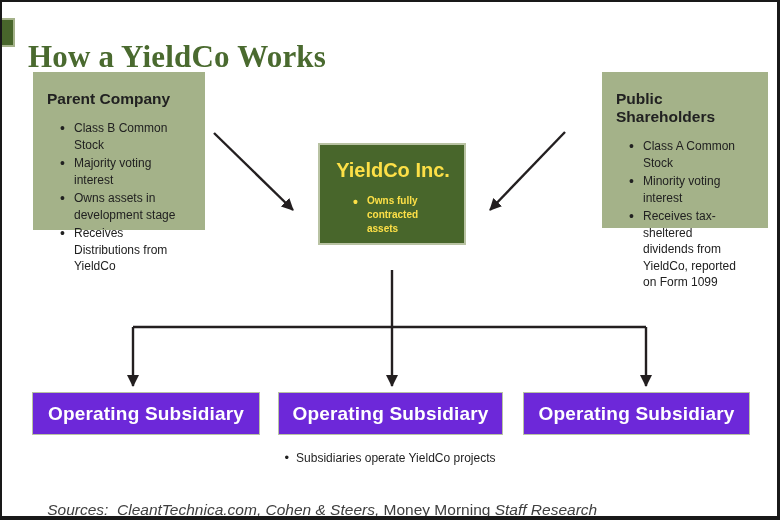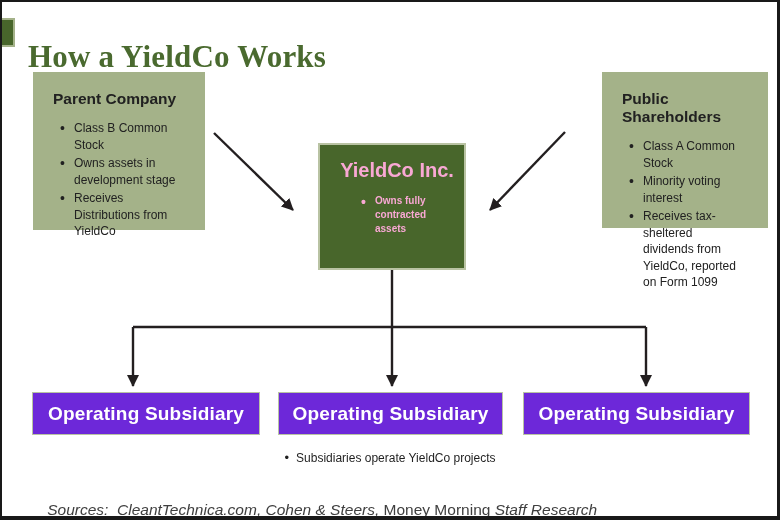--- a/index.html
+++ b/index.html
@@ -15,30 +15,30 @@
   }
   .page-title{
     position:absolute;left:26px;top:16px;
     font-family:"Liberation Serif", serif;font-weight:bold;
     font-size:31px;line-height:36px;color:#4A6A2F;letter-spacing:0.2px;text-align:center;
   }
   .sage-box{
     position:absolute;background:#A4B289;color:#212121;
     box-sizing:border-box;padding:18px 12px 0 14px;
   }
-  .sage-box .box-title{font-size:15.5px;font-weight:bold;margin:0 0 11px 6px;}
+  .sage-box .box-title{font-size:15.5px;font-weight:bold;margin:0 0 11px 0;}
   ul.bullets{list-style:none;margin:12px;padding:0;font-size:12px;line-height:1.38;}
   ul.bullets li{position:relative;padding-left:15px;margin:0 0 2px 0;}
   ul.bullets li::before{content:"\2022";position:absolute;left:1px;top:-1px;font-size:14px;}
   #parent-box{left:31px;top:70px;width:172px;height:158px;}
   #shareholders-box{left:600px;top:70px;width:166px;height:156px;}
   #yieldco-box{
-    position:absolute;left:316px;top:141px;width:148px;height:127px;
+    position:absolute;left:316px;top:141px;width:148px;height:102px;
     box-sizing:border-box;background:#48662B;border:2px solid #B9C3A3;
-    color:#f9a8d4;padding:14px 10px 0 20px;
+    color:#fde047;padding:14px 10px 0 12px;
   }
   #yieldco-box .box-title{font-size:20px;font-weight:bold;text-align:center;margin:0 0 12px 0;}
   #yieldco-box ul.bullets{font-size:10px;font-weight:bold;padding-left:8px;}
   .sub-box{
     position:absolute;top:390px;height:43px;box-sizing:border-box;
     background:#6d28d9;border:1px solid #B9C3A3;color:#ffffff;
     display:flex;align-items:center;justify-content:center;
     font-size:19px;font-weight:bold;letter-spacing:0.2px;
   }
   #sub-box-1{left:30px;width:228px;}
@@ -78,20 +78,21 @@
       <path d="M131,325 L131,384" marker-end="url(#ah)"></path>
       <path d="M390,325 L390,384" marker-end="url(#ah)"></path>
       <path d="M644,325 L644,384" marker-end="url(#ah)"></path>
     </g>
   </svg>
 
   <div id="parent-box" class="sage-box">
     <p class="box-title">Parent Company</p>
     <ul class="bullets">
       <li><span>Class B Common Stock</span></li>
+      <li><span>Majority voting interest</span></li>
       <li><span>Owns assets in development stage</span></li>
       <li><span>Receives Distributions from YieldCo</span></li>
     </ul>
   </div>
 
   <div id="shareholders-box" class="sage-box">
     <p class="box-title">Public Shareholders</p>
     <ul class="bullets">
       <li><span>Class A Common Stock</span></li>
       <li><span>Minority voting interest</span></li>

